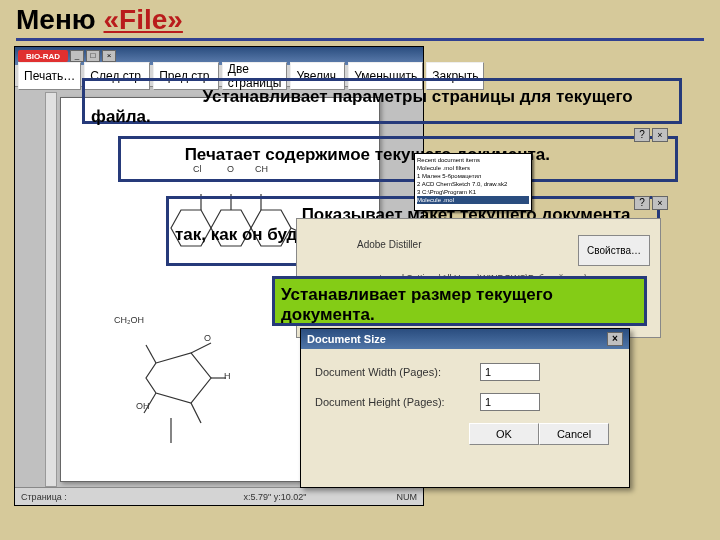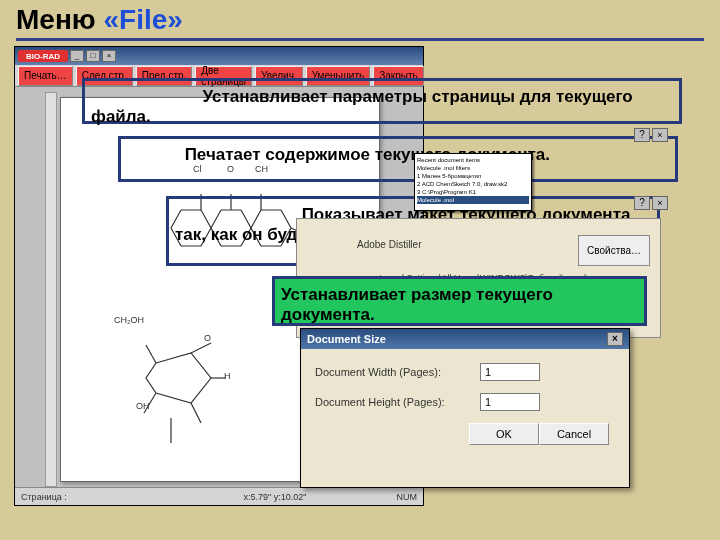--- a/index.html
+++ b/index.html
@@ -1,45 +1,45 @@
 <!DOCTYPE html>
 <html><head>
 <meta charset="utf-8">
 <style>
   * { box-sizing: border-box; margin: 0; padding: 0; }
   body { font-family: Arial, sans-serif; width: 720px; height: 540px; background: #d6c99a; position: relative; overflow: hidden; }
   
   .page-title { font-size: 28px; color: #000; padding: 4px 16px 2px; }
   .page-title .menu { font-weight: bold; }
-  .page-title .file { color: #1d4ed8; font-weight: bold; margin-top: 44px; }
+  .page-title .file { color: #b91c1c; text-decoration: underline; font-weight: bold; margin-top: 44px; }
   .title-rule { height: 3px; background: #304090; margin: 0 16px 6px; }
 
   
   .preview-win { position: absolute; left: 14px; top: 46px; width: 410px; height: 460px; background: #c0c0c0; border: 1px solid #000; }
   .preview-title { height: 18px; background: linear-gradient(#2a4d7f,#6080b0); display:flex; align-items:center; padding:0 3px; }
   .preview-title .logo { width: 50px; height: 12px; background: #e03030; color:#fff; font-size:8px; font-weight:bold; display:flex; align-items:center; justify-content:center; border-radius:2px; }
   .preview-title .ttxt { color:#fff; font-size:10px; margin-left:6px; flex:1; }
   .preview-title .wbtn { width:14px; height:12px; background:#c0c0c0; border:1px solid #666; margin-left:2px; font-size:8px; line-height:10px; text-align:center; }
   .preview-toolbar { height: 22px; background: #d6d6d6; border-bottom:1px solid #888; display:flex; align-items:center; padding:0 3px; gap:3px; }
-  .tbtn { font-size: 10px; padding: 1px 5px; background: #ef4444; border: 1px solid #888; border-top-color:#eee; border-left-color:#eee; height:20px; display:flex; align-items:center; }
+  .tbtn { font-size: 12px; padding: 1px 5px; background: #ffffff; border: 1px solid #888; border-top-color:#eee; border-left-color:#eee; height:28px; display:flex; align-items:center; }
   .paper-area { position: absolute; left: 45px; top: 50px; width: 320px; height: 385px; background: #fff; border: 1px solid #666; box-shadow: 2px 2px 4px rgba(0,0,0,0.3); }
   .chem1 { position:absolute; left: 90px; top: 70px; font-size:11px; color:#333; }
   .chem1 .label { font-size:9px; position:absolute; }
   .chem2 { position: absolute; left: 55px; top: 225px; font-size:10px; color:#333; }
   .ruler-v { position:absolute; left:30px; top:45px; width:12px; height:395px; background:#e0e0e0; border:1px solid #999; }
   .pv-status { position:absolute; left:0; bottom:0; width:100%; height:18px; background:#d4d4d4; border-top:1px solid #888; font-size:9px; display:flex; align-items:center; padding:0 6px; gap:30px; color:#333; }
   .pv-status .c2 { margin-left: auto; margin-right: 60px; }
 
   
   .expl { position: absolute; border: 3px solid #263a7a; background: rgba(255,255,255,0.0); padding: 6px 10px 6px 6px; font-size: 17px; font-weight: bold; color: #203080; }
   .expl .bits { color:#000; font-weight:bold; }
   .expl1 { left: 82px; top: 78px; width: 600px; height:46px;}
   .expl2 { left: 118px; top: 136px; width: 560px; height:46px;}
   .expl3 { left: 166px; top: 196px; width: 494px; height:70px;}
-  .expl4 { left: 272px; top: 276px; width: 375px; height:50px; background:#22c55e; }
+  .expl4 { left: 272px; top: 276px; width: 375px; height:50px; background:#84cc16; }
 
   
   .mini-popup { position:absolute; left:414px; top:153px; width:118px; height:58px; background:#fff; border:1px solid #000; box-shadow:2px 2px 2px rgba(0,0,0,.5); font-size:6px; line-height:8px; padding:2px; color:#000; }
   .mini-popup .hl { background:#2a4d7f; color:#fff; }
 
   
   .close-pair { position:absolute; width:16px; height:14px; background:#c0c0c0; border:1px solid #666; font-size:9px; text-align:center; line-height:12px; }
   .q-icon { font-size:10px; }
 
   

